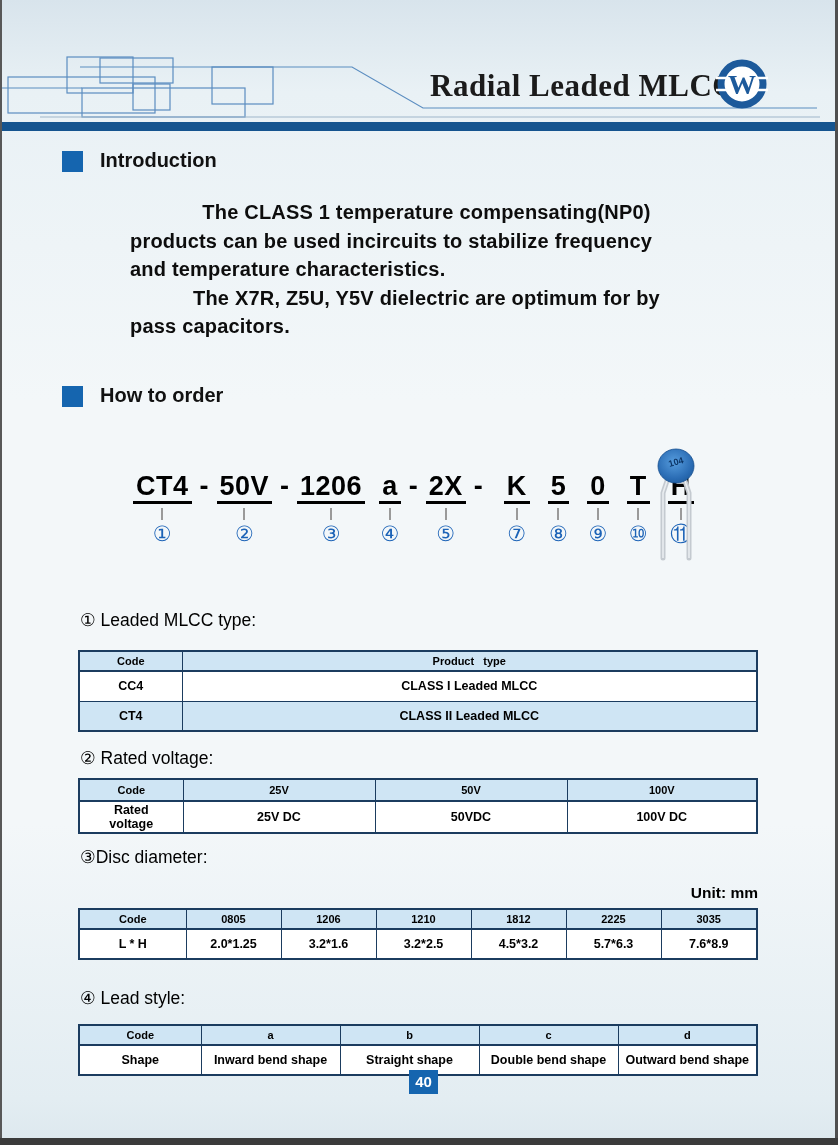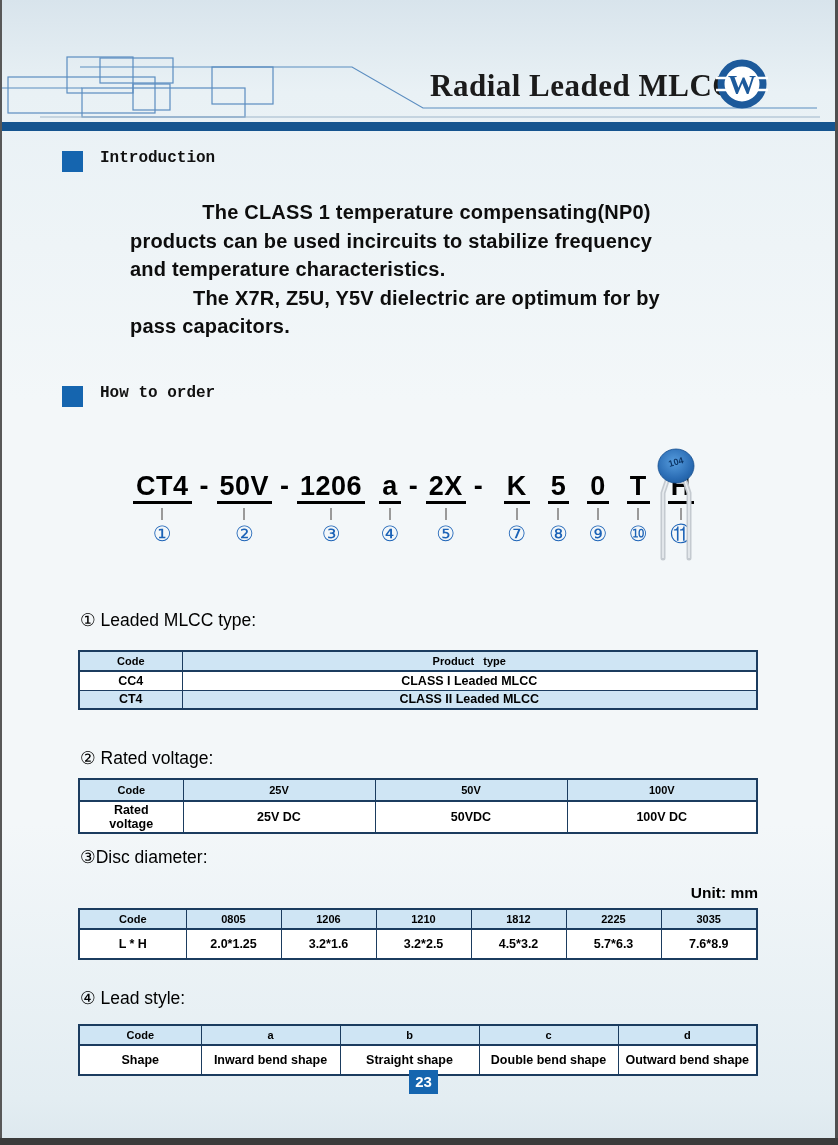--- a/index.html
+++ b/index.html
@@ -19,21 +19,21 @@
   .title {
     position:absolute; left:430px; top:68px;
     font-family:"Liberation Serif", serif; font-weight:bold; font-size:31px; color:#1b1b1b;
     letter-spacing:0.5px; white-space:nowrap;
   }
   .logo { position:absolute; left:716px; top:58px; }
   .bluebar { position:absolute; left:0; top:122px; width:838px; height:9px; background:#15548f; }
 
   
   .sq { position:absolute; left:62px; width:21px; height:21px; background:#1565af; }
-  .h2 { position:absolute; left:100px; font-size:16px; font-weight:bold; color:#111; white-space:nowrap;font-family:Liberation Mono, monospace; }
+  .h2 { position:absolute; left:100px; font-size:20px; font-weight:bold; color:#111; white-space:nowrap; }
 
   .para { position:absolute; left:130px; top:198px; font-weight:bold; font-size:20px; color:#0d0d0d; letter-spacing:0.2px; }
   .para .ln { white-space:nowrap; line-height:28.5px; }
   .para .ind { padding-left:63px;text-align:center; }
 
   
   .ordercode { position:absolute; left:133px; top:472px; display:flex; align-items:flex-start; gap:5px; }
   .seg { display:flex; flex-direction:column; align-items:center; }
   .code { font-weight:bold; font-size:27px; line-height:1.05; color:#000; border-bottom:3.5px solid #000; padding:0 3px 1px 3px; letter-spacing:0.5px; white-space:pre; }
   .tick { width:2px; height:12px; background:#9a9a9a; margin-top:4px; }
@@ -48,21 +48,21 @@
   .unit { position:absolute; right:80px; top:884px; font-size:15.5px; font-weight:bold; color:#000; }
 
   
   table.tbl { position:absolute; left:78px; width:680px; border-collapse:collapse; table-layout:fixed; }
   table.tbl td { border:1px solid #1b3c5f; text-align:center; vertical-align:middle; color:#000; overflow:hidden; }
   table.tbl { border:2px solid #1b3c5f; }
   td.th { background:#cfe5f4; font-weight:bold; font-size:11px; white-space:pre; border-bottom-width:2px !important; }
   td.td { font-weight:bold; font-size:12.5px; white-space:pre-line; line-height:1.15; }
   tr.r-blue td { background:#cfe5f4; }
   tr.r-white td { background:#ffffff; }
-  .t1 tr.hrow { height:20px; } .t1 tr.drow { height:19px; }
+  .t1 tr.hrow { height:20px; } .t1 tr.drow { height:30px; }
   .t2 tr.hrow { height:22px; } .t2 tr.drow { height:32px; }
   .t3 tr.hrow { height:20px; } .t3 tr.drow { height:30px; }
   .t4 tr.hrow { height:20px; } .t4 tr.drow { height:30px; }
 
   .pagenum {
     position:absolute; left:409px; top:1070px; width:29px; height:24px;
     background:#1565af; color:#fff; font-weight:bold; font-size:15px;
     text-align:center; line-height:24px;
   }
 </style>
@@ -284,18 +284,18 @@
     <tr class="drow r-white">
       <td class="td">Shape</td>
       <td class="td">Inward bend shape</td>
       <td class="td">Straight shape</td>
       <td class="td">Double bend shape</td>
       <td class="td">Outward bend shape</td>
     </tr>
   </tbody>
     </table>
 
-  <div class="pagenum">23</div>
+  <div class="pagenum">40</div>
 
   <div class="edge-l"></div>
   <div class="edge-r"></div>
   <div class="footerbar"></div>
 </div>
 
 </body></html>

